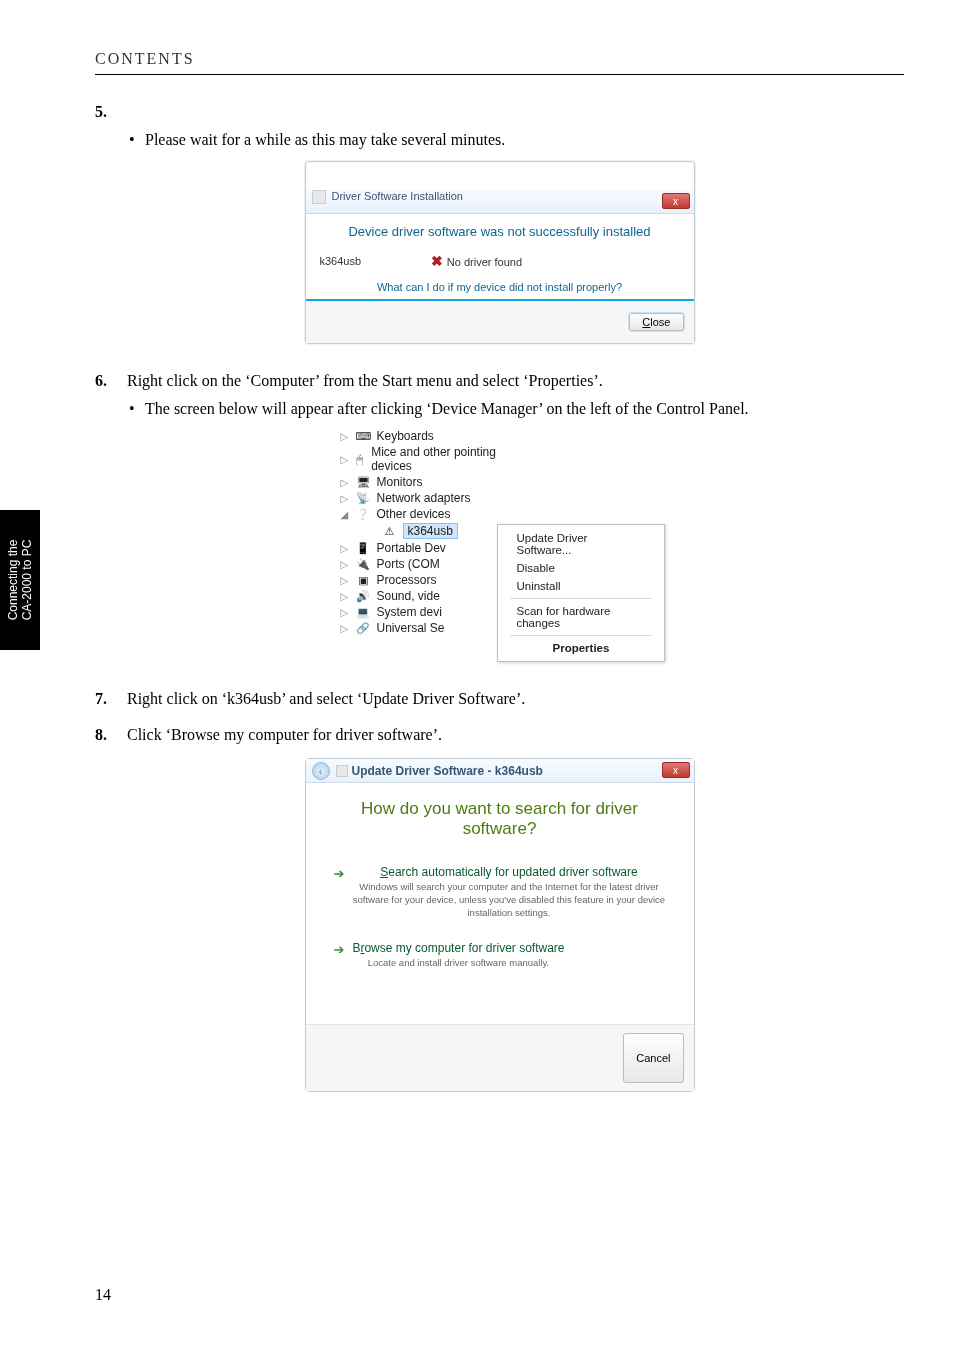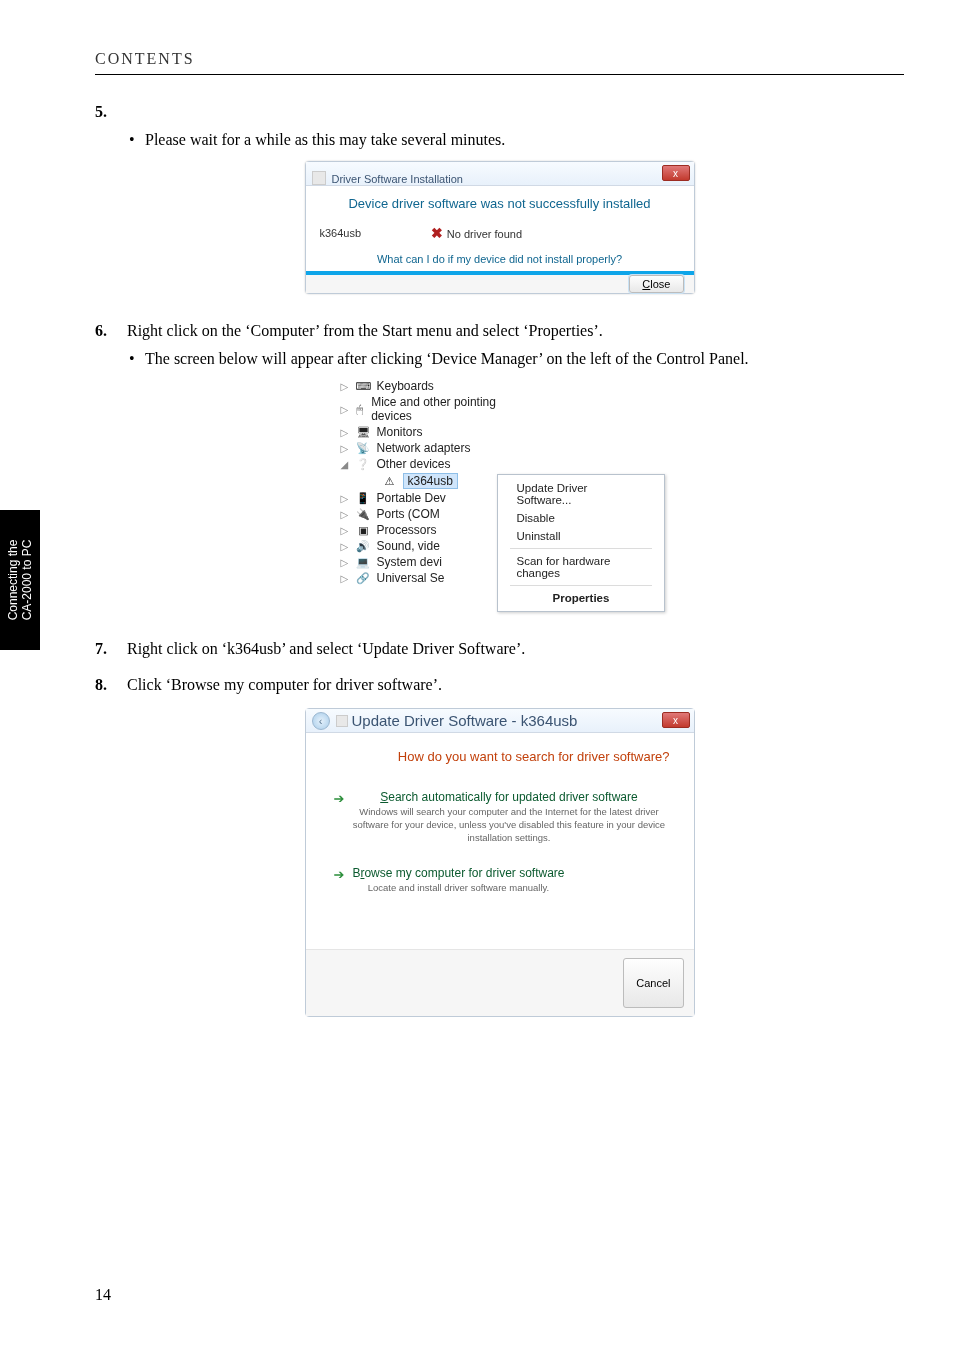--- a/index.html
+++ b/index.html
@@ -10,30 +10,30 @@
   .header-title { font-family: "Trajan Pro", "Times New Roman", serif; letter-spacing: 2px; font-size: 16px; color: #333; }
   hr.hd { margin-top: 6px; border: none; border-top: 1px solid #000; }
   .step { margin-top: 28px; display: flex; gap: 12px; font-size: 16px; }
   .step-num { font-weight: bold; min-width: 20px; }
   .bullet { margin-top: 10px; margin-left: 34px; display: flex; gap: 10px; font-size: 16px; }
   .bullet .dot { min-width: 6px; }
   .img-center { text-align: center; }
 
   
   .dlg1 { width: 390px; margin: 12px auto 0 auto; border: 1px solid #bfcbd8; border-radius: 4px; background:#fff; font-family: "Segoe UI", Arial, sans-serif; font-size: 11px; box-shadow: 0 0 2px rgba(0,0,0,.2);}
-  .dlg1-titlebar { height: 24px; background: linear-gradient(#f7fbff,#e8f1fb); border-bottom:1px solid #d0d9e5; display:flex; align-items:flex-end; padding:0 6px; position:relative;}
+  .dlg1-titlebar { height: 24px; background: linear-gradient(#f7fbff,#e8f1fb); border-bottom:1px solid #d0d9e5; display:flex; align-items:flex-start; padding:0 6px; position:relative;margin-top:28px;}
   .dlg1-titlebar .ico { width:14px; height:14px; background:#e8e8e8; border:1px solid #ccc; margin-right:6px;}
   .dlg1-titlebar .ttl { color:#3b5472; }
   .dlg1-close { position:absolute; right:4px; top:3px; width:28px; height:16px; background: linear-gradient(#e07878,#c23a2e); color:#fff; font-size:10px; display:flex; align-items:center; justify-content:center; border:1px solid #9c2c22; border-radius:2px;}
   .dlg1-body { padding: 10px 14px 6px 14px; }
   .dlg1-msg { color:#106690; font-size:13px; margin-bottom:14px;}
   .dlg1-row { display:flex; align-items:center; gap:70px; font-size:11px; color:#333; margin-bottom:12px;}
   .dlg1-row .x { color:#b02020; font-weight:bold; font-size:14px; margin-right:4px;}
   .dlg1-link { color:#106690; font-size:11px; }
-  .dlg1-foot { border-top:4px solid #0ea5e9; padding:0 10px; text-align:right; background:#f6f6f6;}
+  .dlg1-foot { border-top:2px solid #0ea5e9; padding:12px 10px; text-align:right; background:#f6f6f6;}
   .dlg1-foot button { background: linear-gradient(#fefefe,#e8e8e8); border:1px solid #bcbcbc; border-radius:3px; padding:2px 12px; font-size:11px; box-shadow:0 0 0 1px #c9e2f5;}
   .accel { text-decoration: underline; }
 
   
   .dm { width: 330px; margin: 10px auto 0 auto; font-family: "Segoe UI", Arial, sans-serif; font-size:12px; color:#222;}
   .dm-row { display:flex; align-items:center; gap:6px; padding:1px 0 1px 6px;}
   .dm-row.indent2 { padding-left: 48px;}
   .dm-exp { color:#8a8a8a; width:10px; font-size:10px;}
   .dm-ico { width:14px; height:12px; display:inline-flex; align-items:center; justify-content:center; font-size:11px;}
   .sel { background:#cfe5fb; border:1px solid #8fbfe8; padding:0 4px;}
@@ -42,24 +42,24 @@
   .dm-menu hr { border:none; border-top:1px solid #dcdcdc; margin:3px 4px;}
   .dm-menu .mi.bold { font-weight:bold;text-align:center;}
   .dm-left-col { float:left; }
 
   
   .dlg2 { width: 390px; margin: 12px auto 0 auto; font-family:"Segoe UI", Arial, sans-serif; background:#fff;}
   .dlg2-shadow { border:1px solid #bfcbd8; border-radius:4px;}
   .dlg2-title { height:24px; background: linear-gradient(#f7fbff,#e8f1fb); border-bottom:1px solid #d0d9e5; display:flex; align-items:center; padding:0 6px; position:relative;}
   .dlg2-title .back { width:18px; height:18px; border-radius:50%; background: radial-gradient(#e5f1fb,#a9cdea); border:1px solid #9bb7d0; margin-right:6px; display:flex; align-items:center; justify-content:center; color:#5c7a94; font-size:11px;}
   .dlg2-title .ico2 { width:12px; height:12px; background:#e8e8e8; border:1px solid #ccc; margin-right:4px;}
-  .dlg2-title .ttl { font-size:15px; color:#3b5472;}
+  .dlg2-title .ttl { font-size:12px; color:#3b5472;font-weight:bold;}
   .dlg2-close { position:absolute; right:4px; top:3px; width:28px; height:16px; background: linear-gradient(#e07878,#c23a2e); color:#fff; font-size:10px; display:flex; align-items:center; justify-content:center; border:1px solid #9c2c22; border-radius:2px;}
   .dlg2-body { padding: 16px 24px 40px 24px;}
-  .dlg2-q { color:#c2410c; font-size:13px; margin-bottom:18px;text-align:right;}
+  .dlg2-q { color:#4d7c0f; font-size:17px; margin-bottom:18px;}
   .opt { display:flex; gap:8px; padding: 8px 4px 14px 4px; }
   .opt .arrow { color:#2d8f3c; font-size:13px; margin-top:1px;}
   .opt .ot { color:#0b5a2f; font-size:12px;text-align:center;}
   .opt .od { color:#666; font-size:9.5px; line-height:1.35; margin-top:2px;}
   .dlg2-foot { border-top:1px solid #e5e5e5; background:#f6f6f6; padding:8px 10px; text-align:right;}
   .dlg2-foot button { background: linear-gradient(#fefefe,#e8e8e8); border:1px solid #bcbcbc; border-radius:3px; padding:18px 12px; font-size:11px;}
 
   .page-num { position:absolute; left:95px; bottom:44px; font-size:16px; }
 </style>
 </head>

